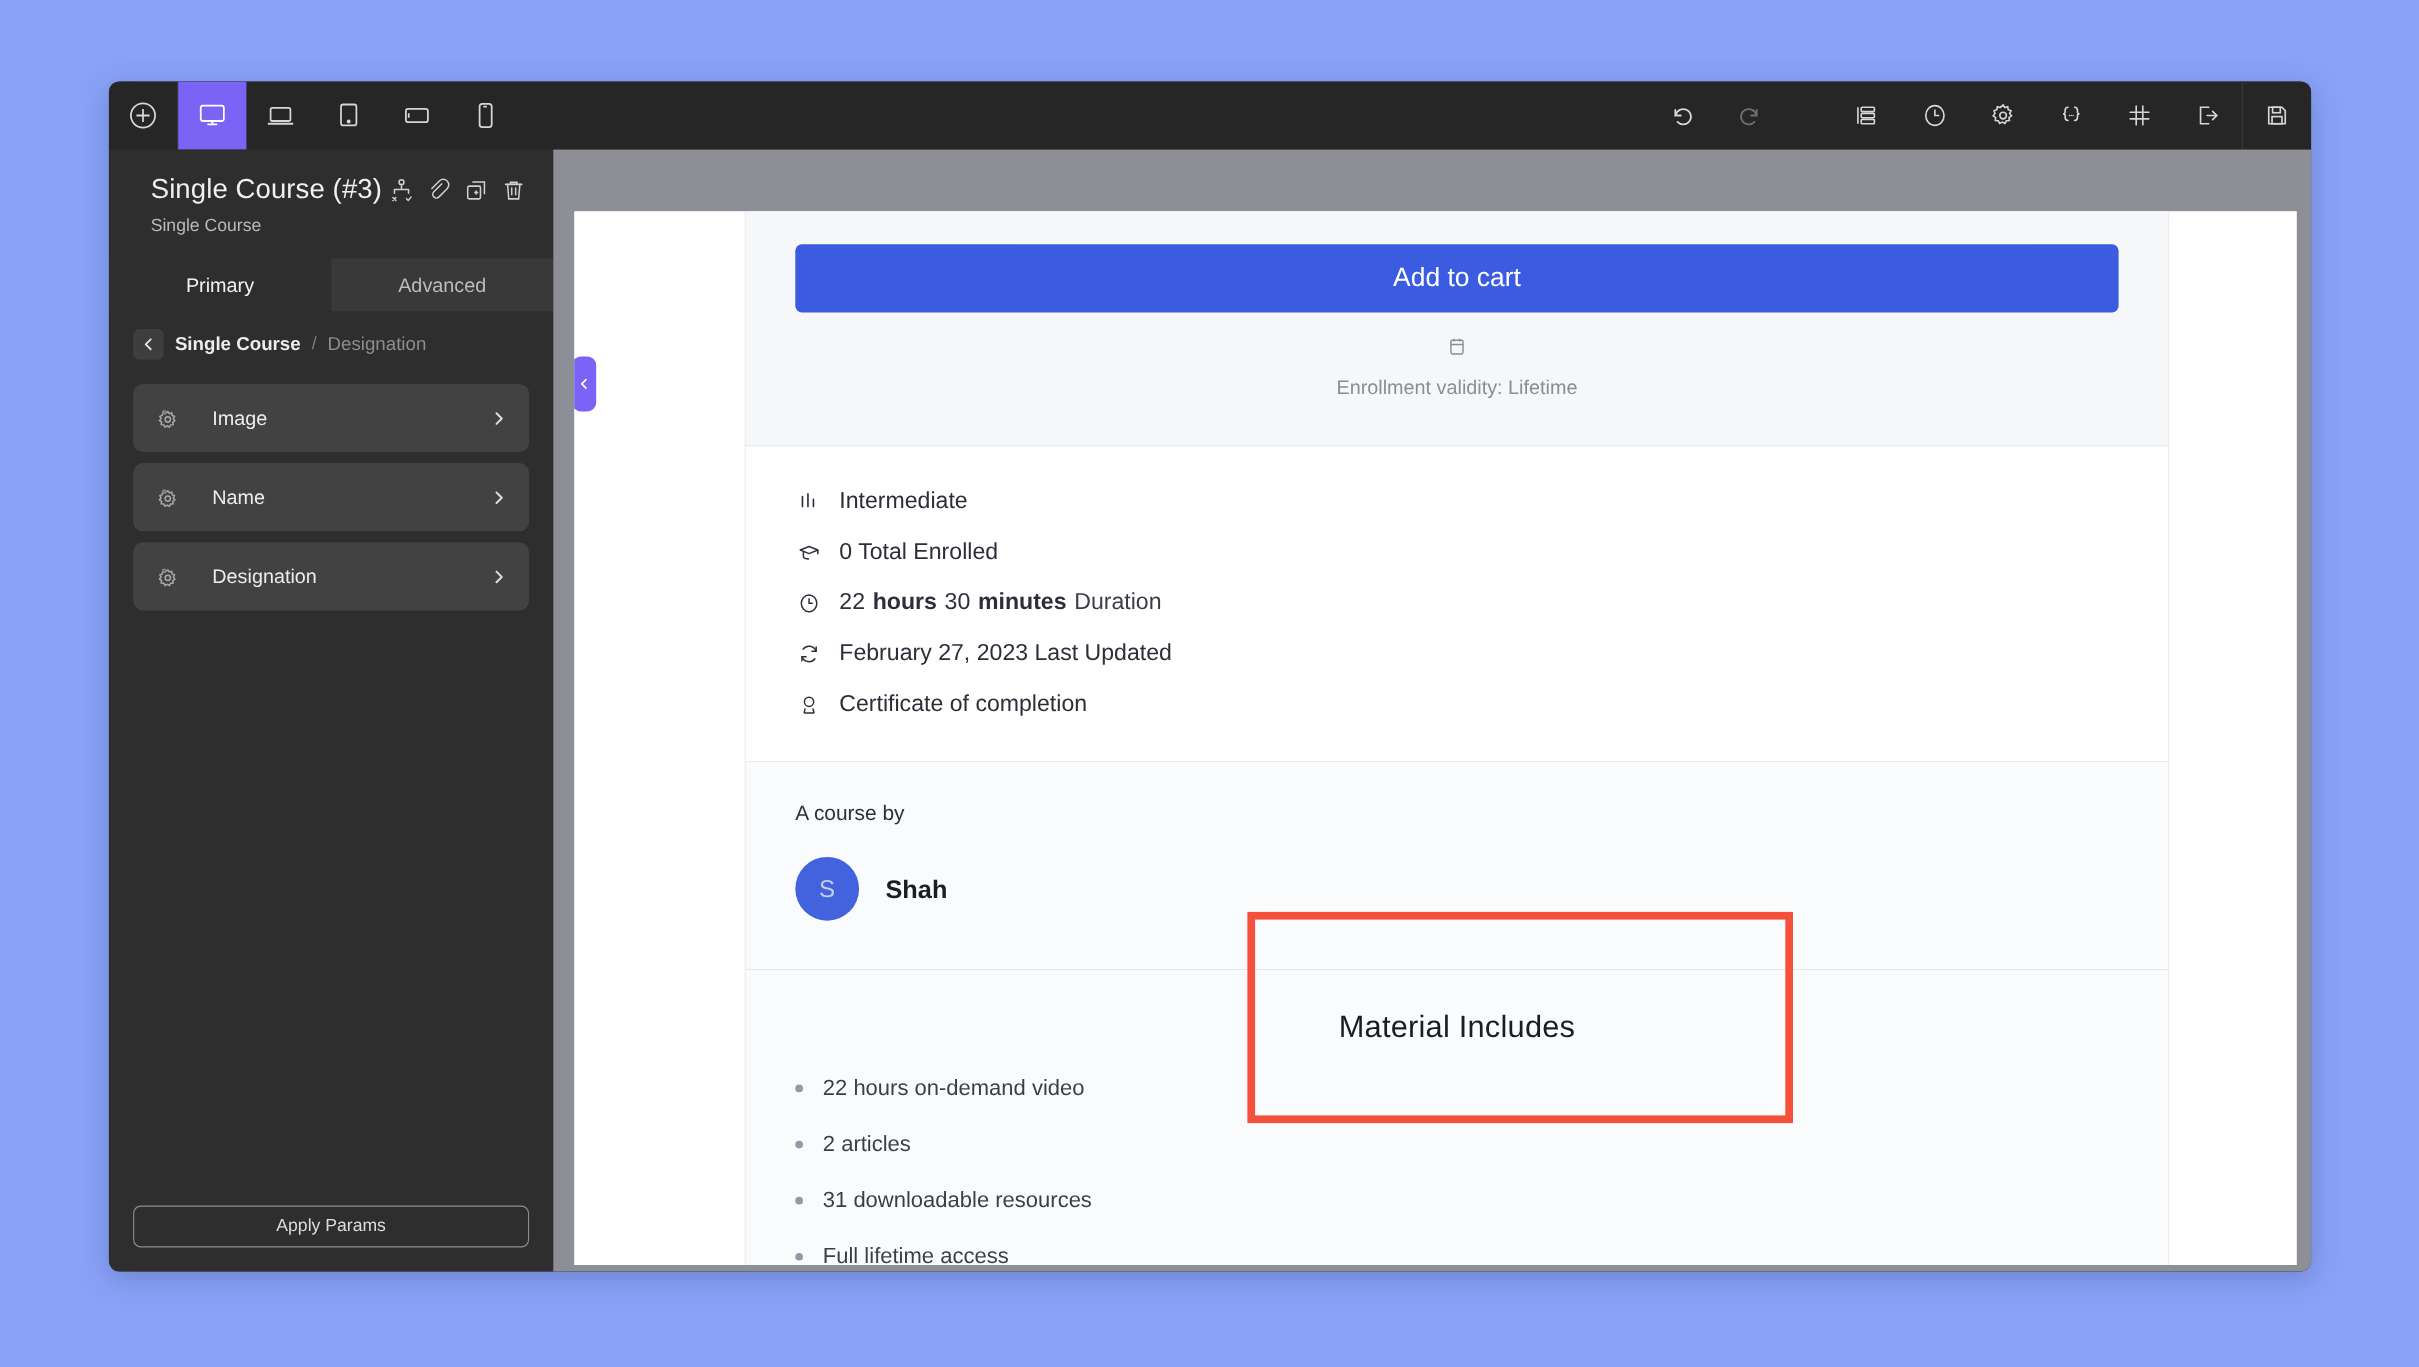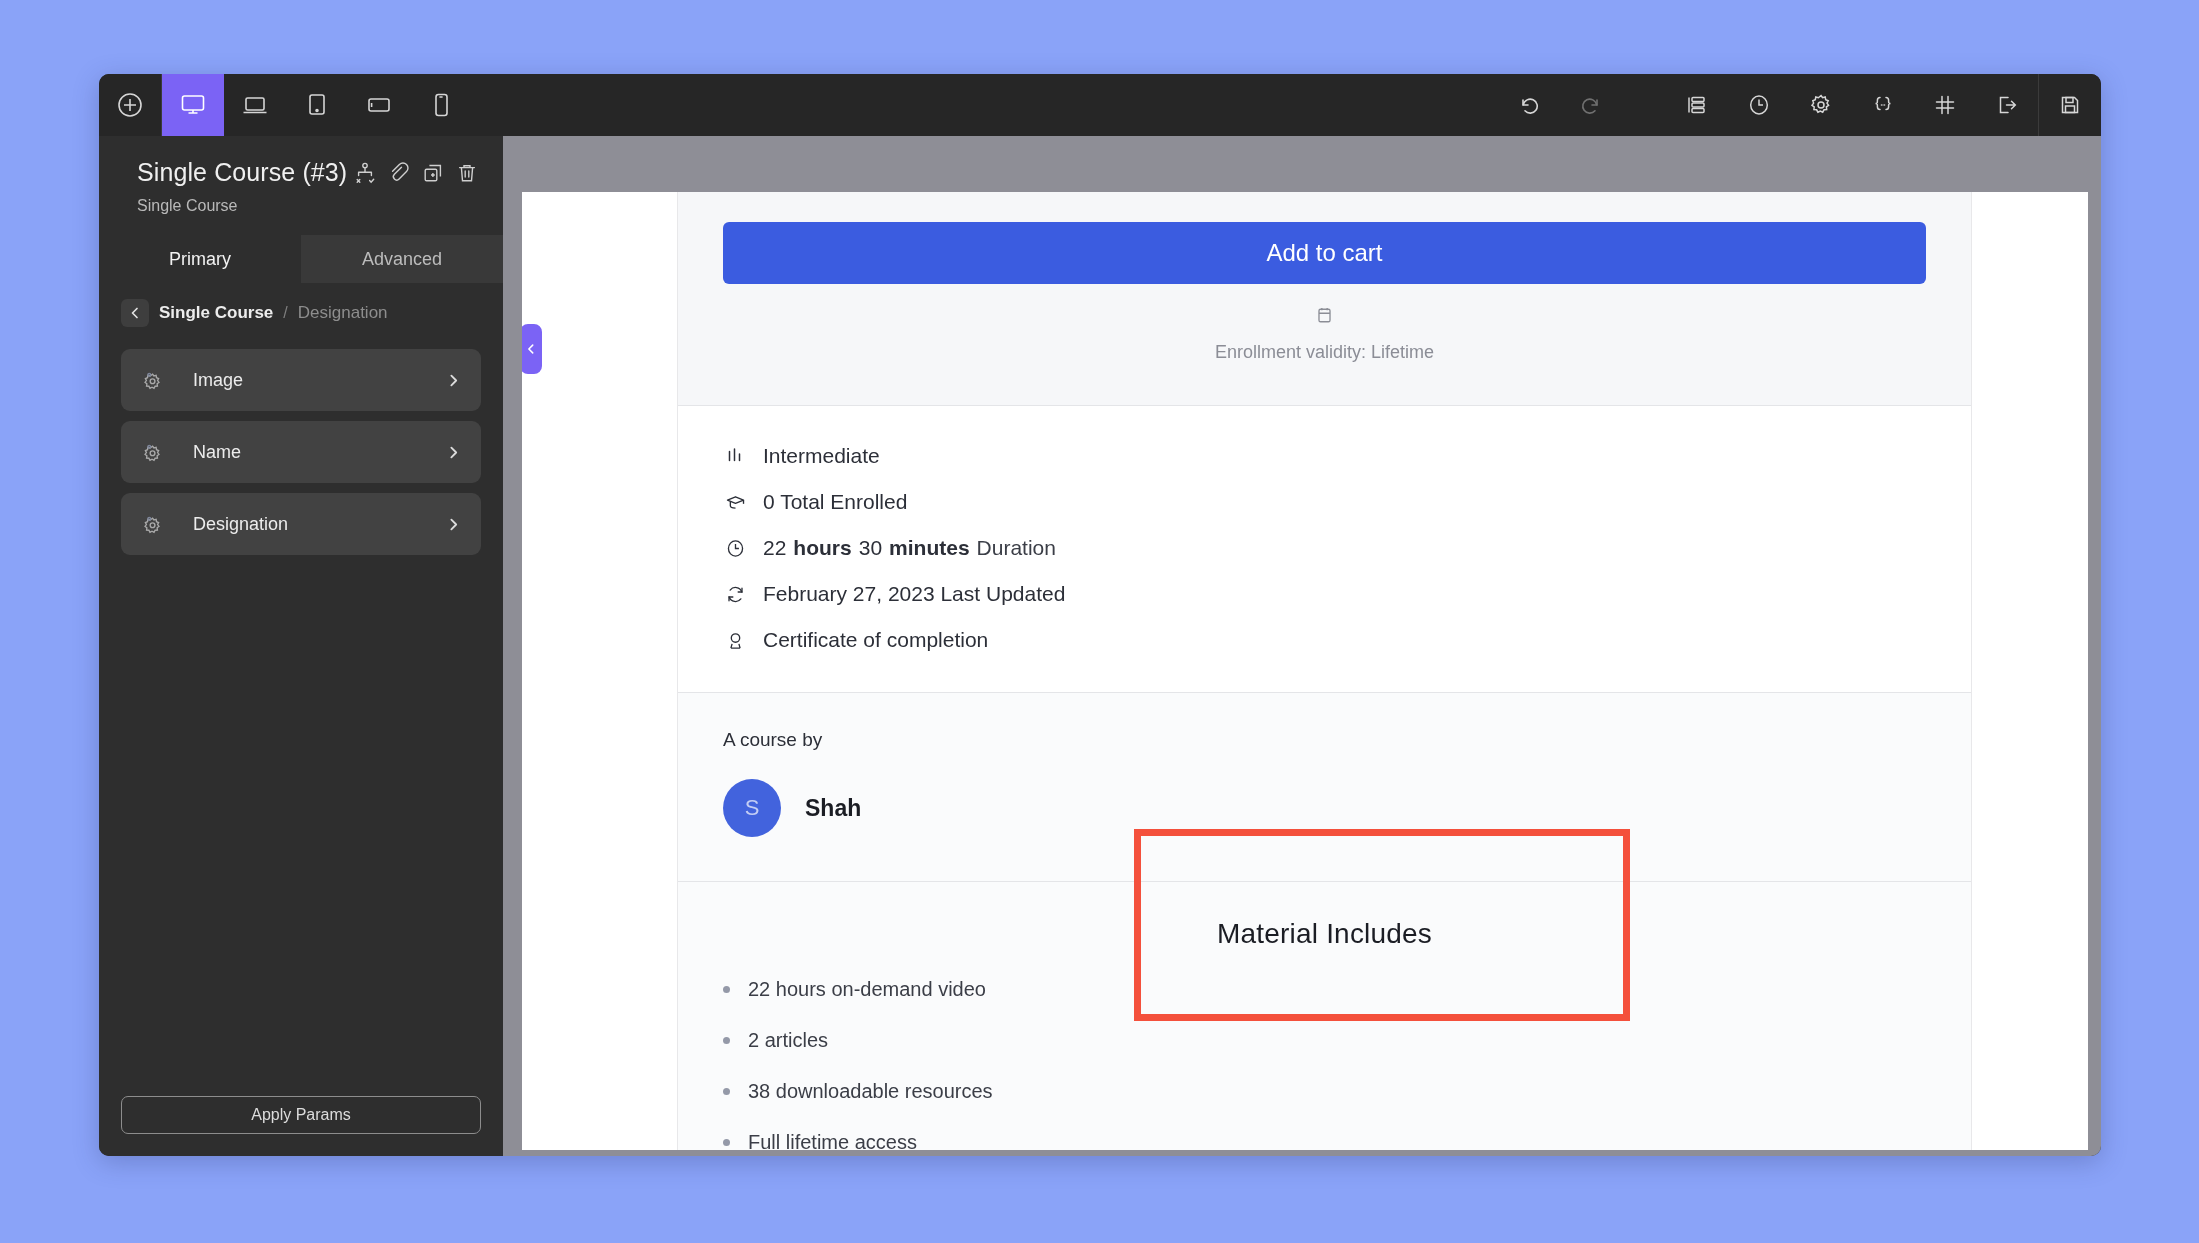--- a/index.html
+++ b/index.html
@@ -628,21 +628,21 @@
               <li>
                 <span class="bullet"></span>
                 <span>22 hours on-demand video</span>
               </li>
               <li>
                 <span class="bullet"></span>
                 <span>2 articles</span>
               </li>
               <li>
                 <span class="bullet"></span>
-                <span>38 downloadable resources</span>
+                <span>31 downloadable resources</span>
               </li>
               <li>
                 <span class="bullet"></span>
                 <span>Full lifetime access</span>
               </li>
             </ul>
           </div>
 
         </div>
       </div>

